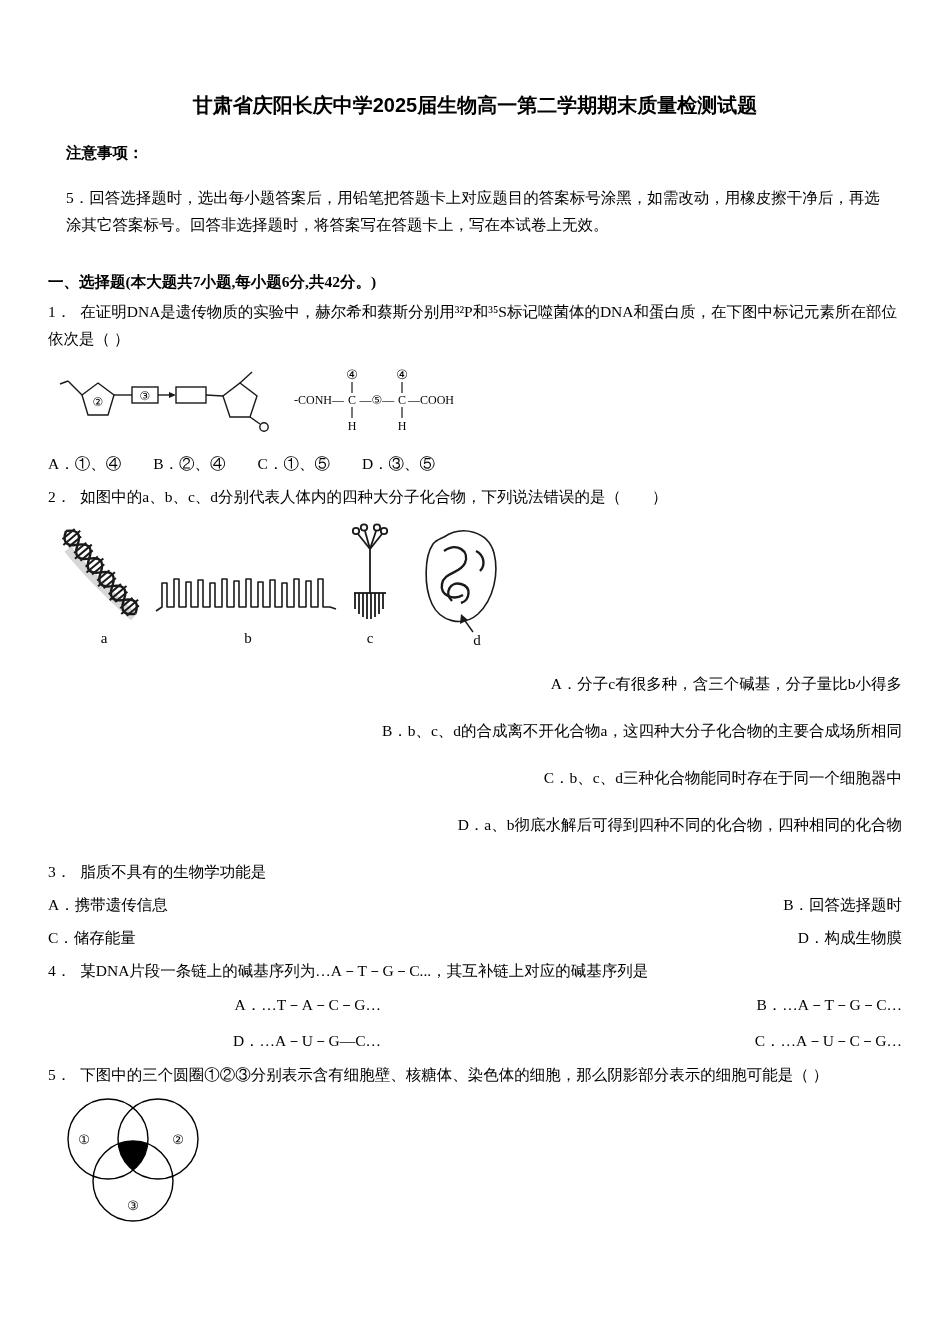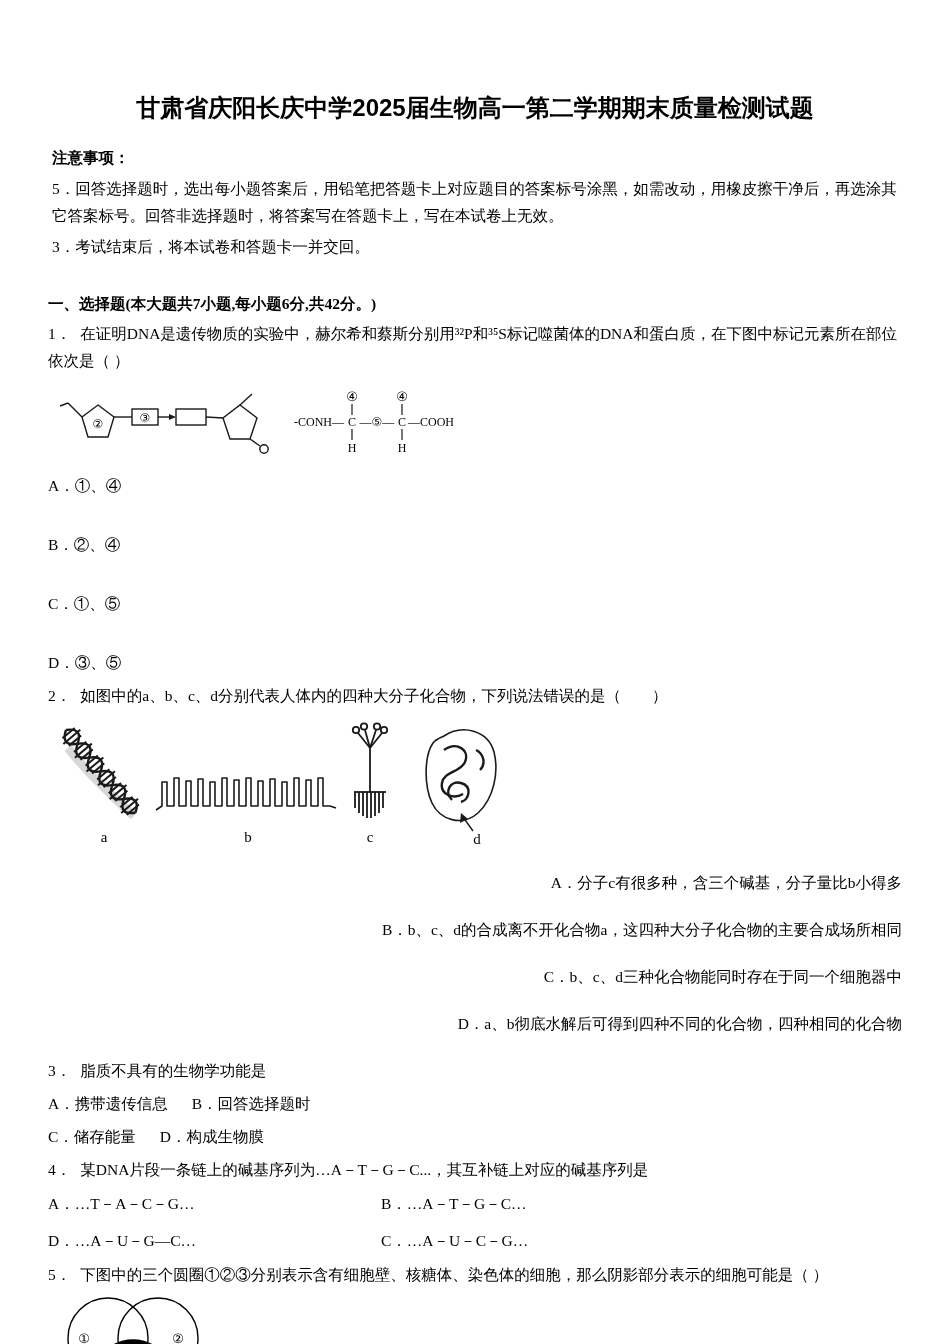--- a/index.html
+++ b/index.html
@@ -4,47 +4,46 @@
 <style>
   html,body{margin:0;padding:0;}
   body{
     width:950px;height:1344px;overflow:hidden;background:#ffffff;color:#000;
     font-family:"Liberation Serif","DejaVu Serif",serif;
     font-size:15.5px;line-height:1.74;
   }
   .page{padding:92px 48px 0 48px;}
   .title{
     font-family:"Liberation Sans","DejaVu Sans",sans-serif;
-    font-size:24px;font-weight:700;text-align:center;
+    font-size:20px;font-weight:700;text-align:center;
     margin:0 0 22px 0;line-height:1.3;
   }
-  .notes p{margin:4px;}
+  .notes p{margin:18px;}
   .notes-head{font-weight:600;}
   .section-head{margin:30px 0 2px 0;font-weight:600;}
   .q-text{margin:3px 0;}
   .q-num{padding-right:9px;}
-  .opts-inline{display:flex;gap:32px;margin:6px 0;flex-direction:column;}
-  .opts-inline2{display:flex;gap:24px;margin:6px 0;}
+  .opts-inline{display:flex;gap:32px;margin:6px 0;}
+  .opts-inline2{display:flex;gap:32px;margin:6px 0;justify-content:space-between;}
   .opt-line{margin:20px 0;text-align:right;}
-  .opts-grid{display:grid;grid-template-columns:333px auto;row-gap:10px;margin:7px 0;}
+  .opts-grid{display:grid;grid-template-columns:333px auto;row-gap:10px;margin:7px 0;text-align:right;}
   .fig{display:block;margin:10px 0 8px 4px;}
   .fig-venn{display:block;margin:8px 0 0 6px;}
   svg text{font-family:"Liberation Serif","DejaVu Serif",serif;}
 </style>
 </head>
 <body>
 
 <div class="page">
 
   <h1 class="title">甘肃省庆阳长庆中学2025届生物高一第二学期期末质量检测试题</h1>
 
   <div class="notes">
     <p class="notes-head">注意事项：</p>
     <p>5．回答选择题时，选出每小题答案后，用铅笔把答题卡上对应题目的答案标号涂黑，如需改动，用橡皮擦干净后，再选涂其它答案标号。回答非选择题时，将答案写在答题卡上，写在本试卷上无效。</p>
-    <p>3．考试结束后，将本试卷和答题卡一并交回。</p>
   </div>
 
   <p class="section-head">一、选择题(本大题共7小题,每小题6分,共42分。)</p>
 
   <div>
     <p class="q-text"><span class="q-num">1．</span><span>在证明DNA是遗传物质的实验中，赫尔希和蔡斯分别用³²P和³⁵S标记噬菌体的DNA和蛋白质，在下图中标记元素所在部位依次是（ ）</span></p>
 
     <svg class="fig" width="430" height="80" viewBox="0 0 430 80">
       <g stroke="#1a1a1a" fill="none" stroke-width="1.4">
         <line x1="30" y1="32" x2="16" y2="18"></line>

